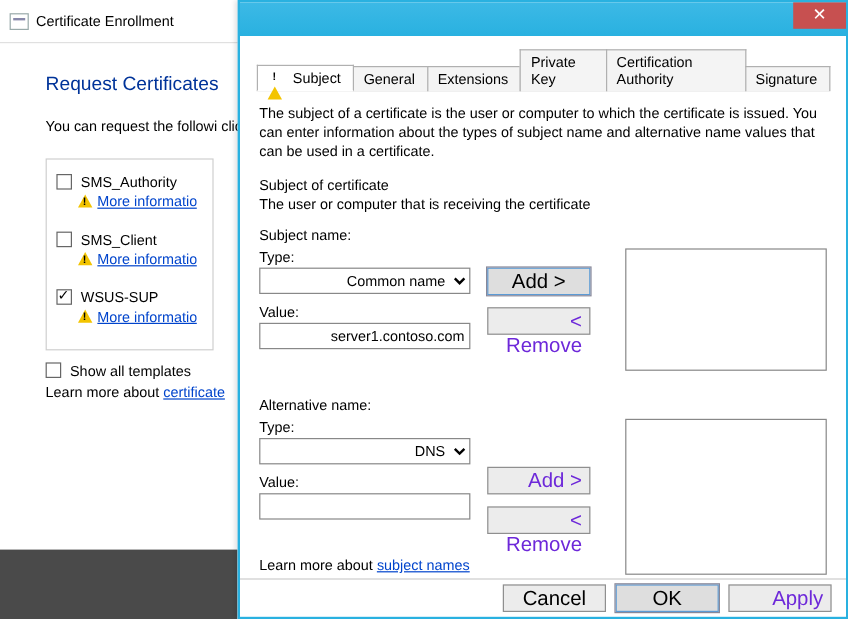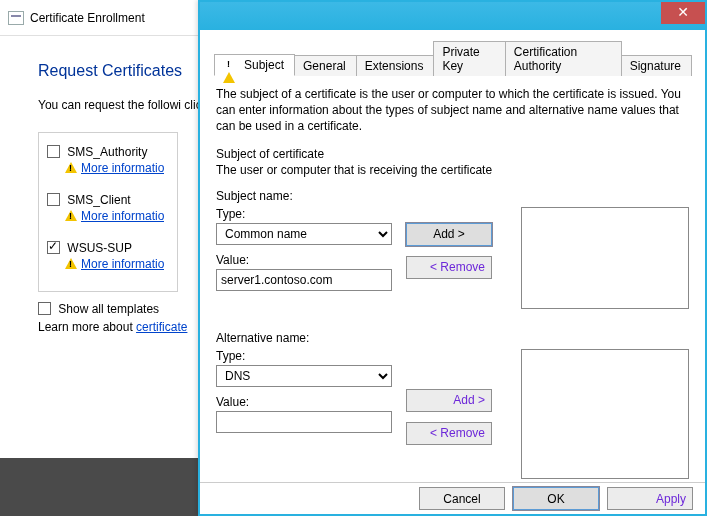--- a/index.html
+++ b/index.html
@@ -45,23 +45,23 @@
   .grp-label { margin: 0 2px 4px; }
   .cols { position: relative; height: 116px; margin: 0 2px 8px; }
   .col-left { position: absolute; left: 0; top: 0; width: 176px; }
   .col-mid { position: absolute; left: 190px; top: 16px; width: 90px; }
   .col-right { position: absolute; right: 0; top: 0; width: 168px; height: 102px; }
   .cols.alt { height: 140px; }
   .cols.alt .col-right { height: 130px; }
   .cols.alt .col-mid { top: 40px; }
 
   .lbl { font-size: 12px; margin-bottom: 2px; }
-  select, input[type=text] { width: 100%; font-size: 12px; height: 22px; padding: 1px 4px; border: 1px solid #888; background: #fff; }
+  select, input[type=text] { width: 100%; font-size: 12px; height: 22px; padding: 1px 4px; border: 1px solid #888; background: #fff; text-align: right; }
   select { height: 22px; }
-  .btn { width: 86px; height: 23px; border: 1px solid #8f8f8f; background: #ececec; font-size: 12px; cursor: pointer; display: block; margin-bottom: 10px; }
+  .btn { width: 86px; height: 23px; border: 1px solid #8f8f8f; background: #ececec; font-size: 17px; cursor: pointer; display: block; margin-bottom: 10px; }
   .btn.primary { background: #dedede; border: 1px solid #5c9bd5; outline: 1px solid #889; }
   .btn:disabled { color: #6d28d9; cursor: default; text-align: right; }
   .listbox { width: 100%; height: 100%; border: 1px solid #888; background: #fff; }
 
   .learn-bottom { position: absolute; left: 16px; bottom: 4px; font-size: 12px; }
 
   .footer { height: 32px; border-top: 1px solid #ccc; display: flex; justify-content: flex-end; align-items: center; padding-right: 12px; gap: 8px; }
   .footer .btn { margin-bottom: 0; }
 
   .cut { white-space: nowrap; overflow: hidden; }
@@ -181,20 +181,23 @@
       </div>
       <div class="col-mid">
         <button class="btn" disabled="">Add &gt;</button>
         <button class="btn" disabled="">&lt; Remove</button>
       </div>
       <div class="col-right">
         <div class="listbox"></div>
       </div>
     </div>
 
+    <div class="learn-bottom">
+      <span>Learn more about </span><span class="link">subject names</span>
+    </div>
   </div>
 
   <div class="footer">
     <button class="btn" style="width:86px">Cancel</button>
     <button class="btn primary" style="width:86px">OK</button>
     <button class="btn" style="width:86px" disabled="">Apply</button>
   </div>
 </div>
 
 </body></html>

